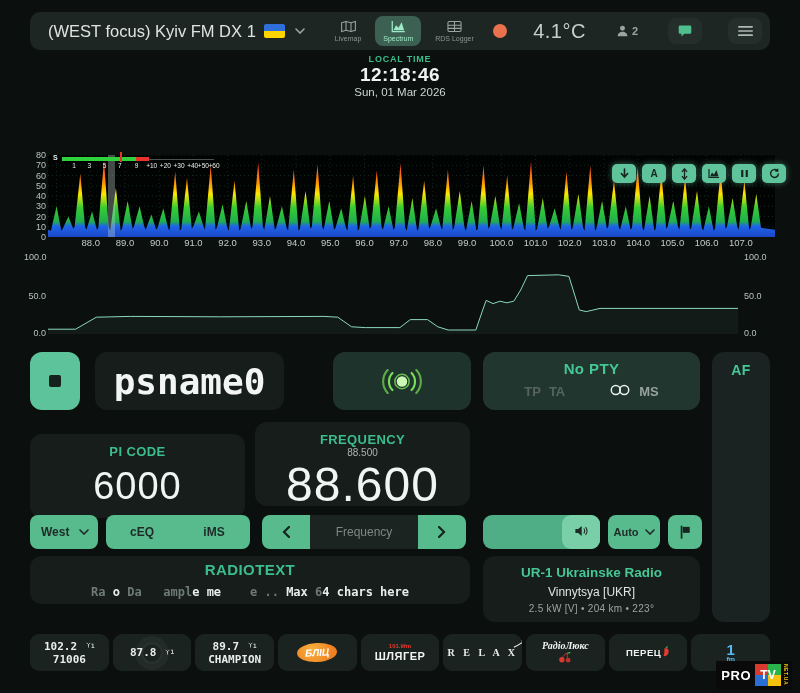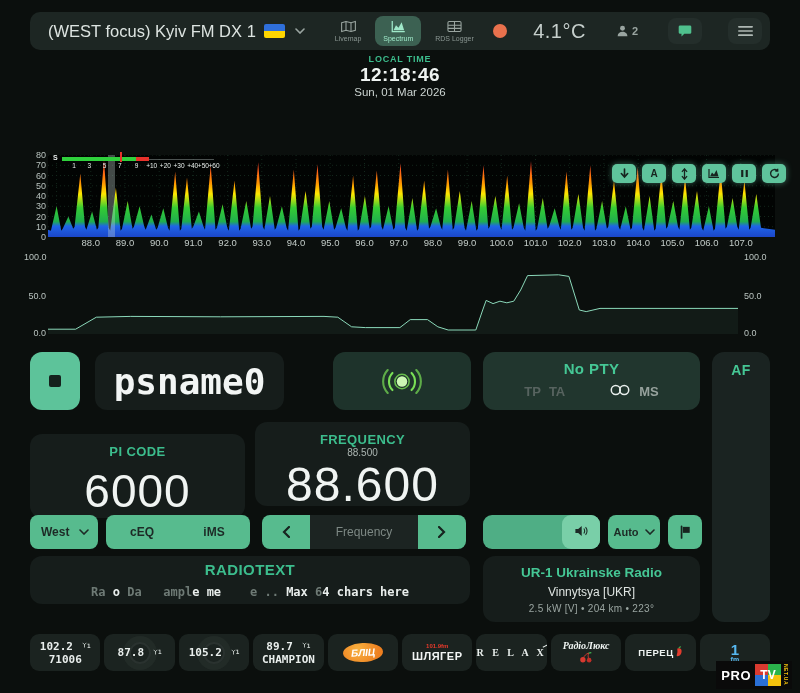--- a/index.html
+++ b/index.html
@@ -80,21 +80,21 @@
   .pty-panel{left:483px;top:352px;width:217px;height:58px;padding-top:8px;}
   .pty-row{display:flex;align-items:center;justify-content:center;margin-top:5px;gap:8px;}
   .pty-row .dimflag{color:#57635f;font-weight:700;font-size:13px;}
   .pty-row .gap{width:28px;}
   .pty-row .ms{color:#97a29d;font-weight:700;font-size:13px;}
   .af-panel{left:712px;top:352px;width:58px;height:270px;background:#1a2321;padding-top:10px;}
 
   .pi-panel{left:30px;top:422px;width:215px;height:84px;padding-top:10px;text-align:center;margin-top:12px;}
   .freq-panel{left:255px;top:422px;width:215px;height:84px;padding-top:10px;text-align:center;}
   .sig-panel{left:483px;top:422px;width:217px;height:84px;padding-top:10px;text-align:center;}
-  .bigval{font-size:46px;color:#f0f4f2;line-height:1.1;letter-spacing:1px;}
+  .bigval{font-size:38px;color:#f0f4f2;line-height:1.1;letter-spacing:1px;}
   .smallprev{font-size:10px;color:#aab4b0;line-height:1.2;}
   .sig-unit{font-size:17px;color:#8d9995;}
 
   
   .wgt{position:absolute;top:515px;height:34px;border:none;font-family:inherit;cursor:pointer;}
   .pill{background:#57bb8e;border-radius:8px;color:#1d2a26;font-weight:700;font-size:12px;}
   .sel-west{left:30px;width:68px;display:flex;align-items:center;justify-content:space-between;padding:0 9px 0 11px;}
   .eqims{left:106px;width:144px;display:flex;align-items:center;}
   .eqims span{flex:1;text-align:center;cursor:pointer;}
   .stepper{left:262px;width:204px;display:flex;background:transparent;}
@@ -462,29 +462,20 @@
       <button class="bm">
         <div class="rings"></div>
         <div class="fl">
           <span>87.8</span>
           <sup><svg viewBox="0 0 8 9" width="5" height="6">
               <path d="M4 8.5V3M1 1l3 3 3-3" stroke="currentColor" fill="none" stroke-width="1.3"></path>
             </svg>1</sup>
         </div>
       </button>
       <button class="bm">
-        <div class="rings"></div>
-        <div class="fl">
-          <span>105.2</span>
-          <sup><svg viewBox="0 0 8 9" width="5" height="6">
-              <path d="M4 8.5V3M1 1l3 3 3-3" stroke="currentColor" fill="none" stroke-width="1.3"></path>
-            </svg>1</sup>
-        </div>
-      </button>
-      <button class="bm">
         <div class="fl">
           <span>89.7</span>
           <sup><svg viewBox="0 0 8 9" width="5" height="6">
               <path d="M4 8.5V3M1 1l3 3 3-3" stroke="currentColor" fill="none" stroke-width="1.3"></path>
             </svg>1</sup>
         </div>
         <div class="psl">CHAMPION</div>
       </button>
       <button class="bm">
         <span class="lg-blitz">БЛІЦ</span>

